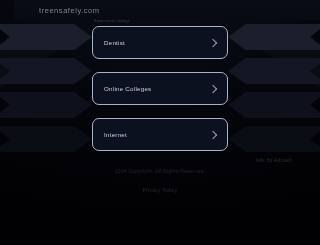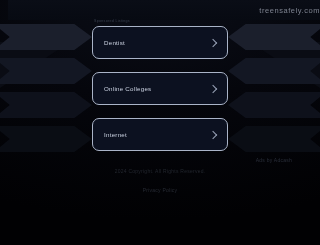--- a/index.html
+++ b/index.html
@@ -22,26 +22,26 @@
     inset: 0;
     background:
       radial-gradient(120% 90% at 50% 0%, #0b0e18 0%, #05060c 45%, #010103 100%);
     overflow: hidden;
   }
 
   
   .domain-bar {
     position: absolute;
     top: 0;
-    left: 8px;
+    left: 14px;
     right: 0;
     height: 20px;
     display: flex;
     align-items: center;
-    justify-content: flex-end;
+    justify-content: flex-start;
     background: linear-gradient(180deg, #0a0d16 0%, #070a12 100%);
     padding-left: 25px;
   }
   .domain-title {
     font-size: 7.5px;
     letter-spacing: 0.55px;
     color: #7d828f;
     font-weight: 400;
     white-space: nowrap;
   }

